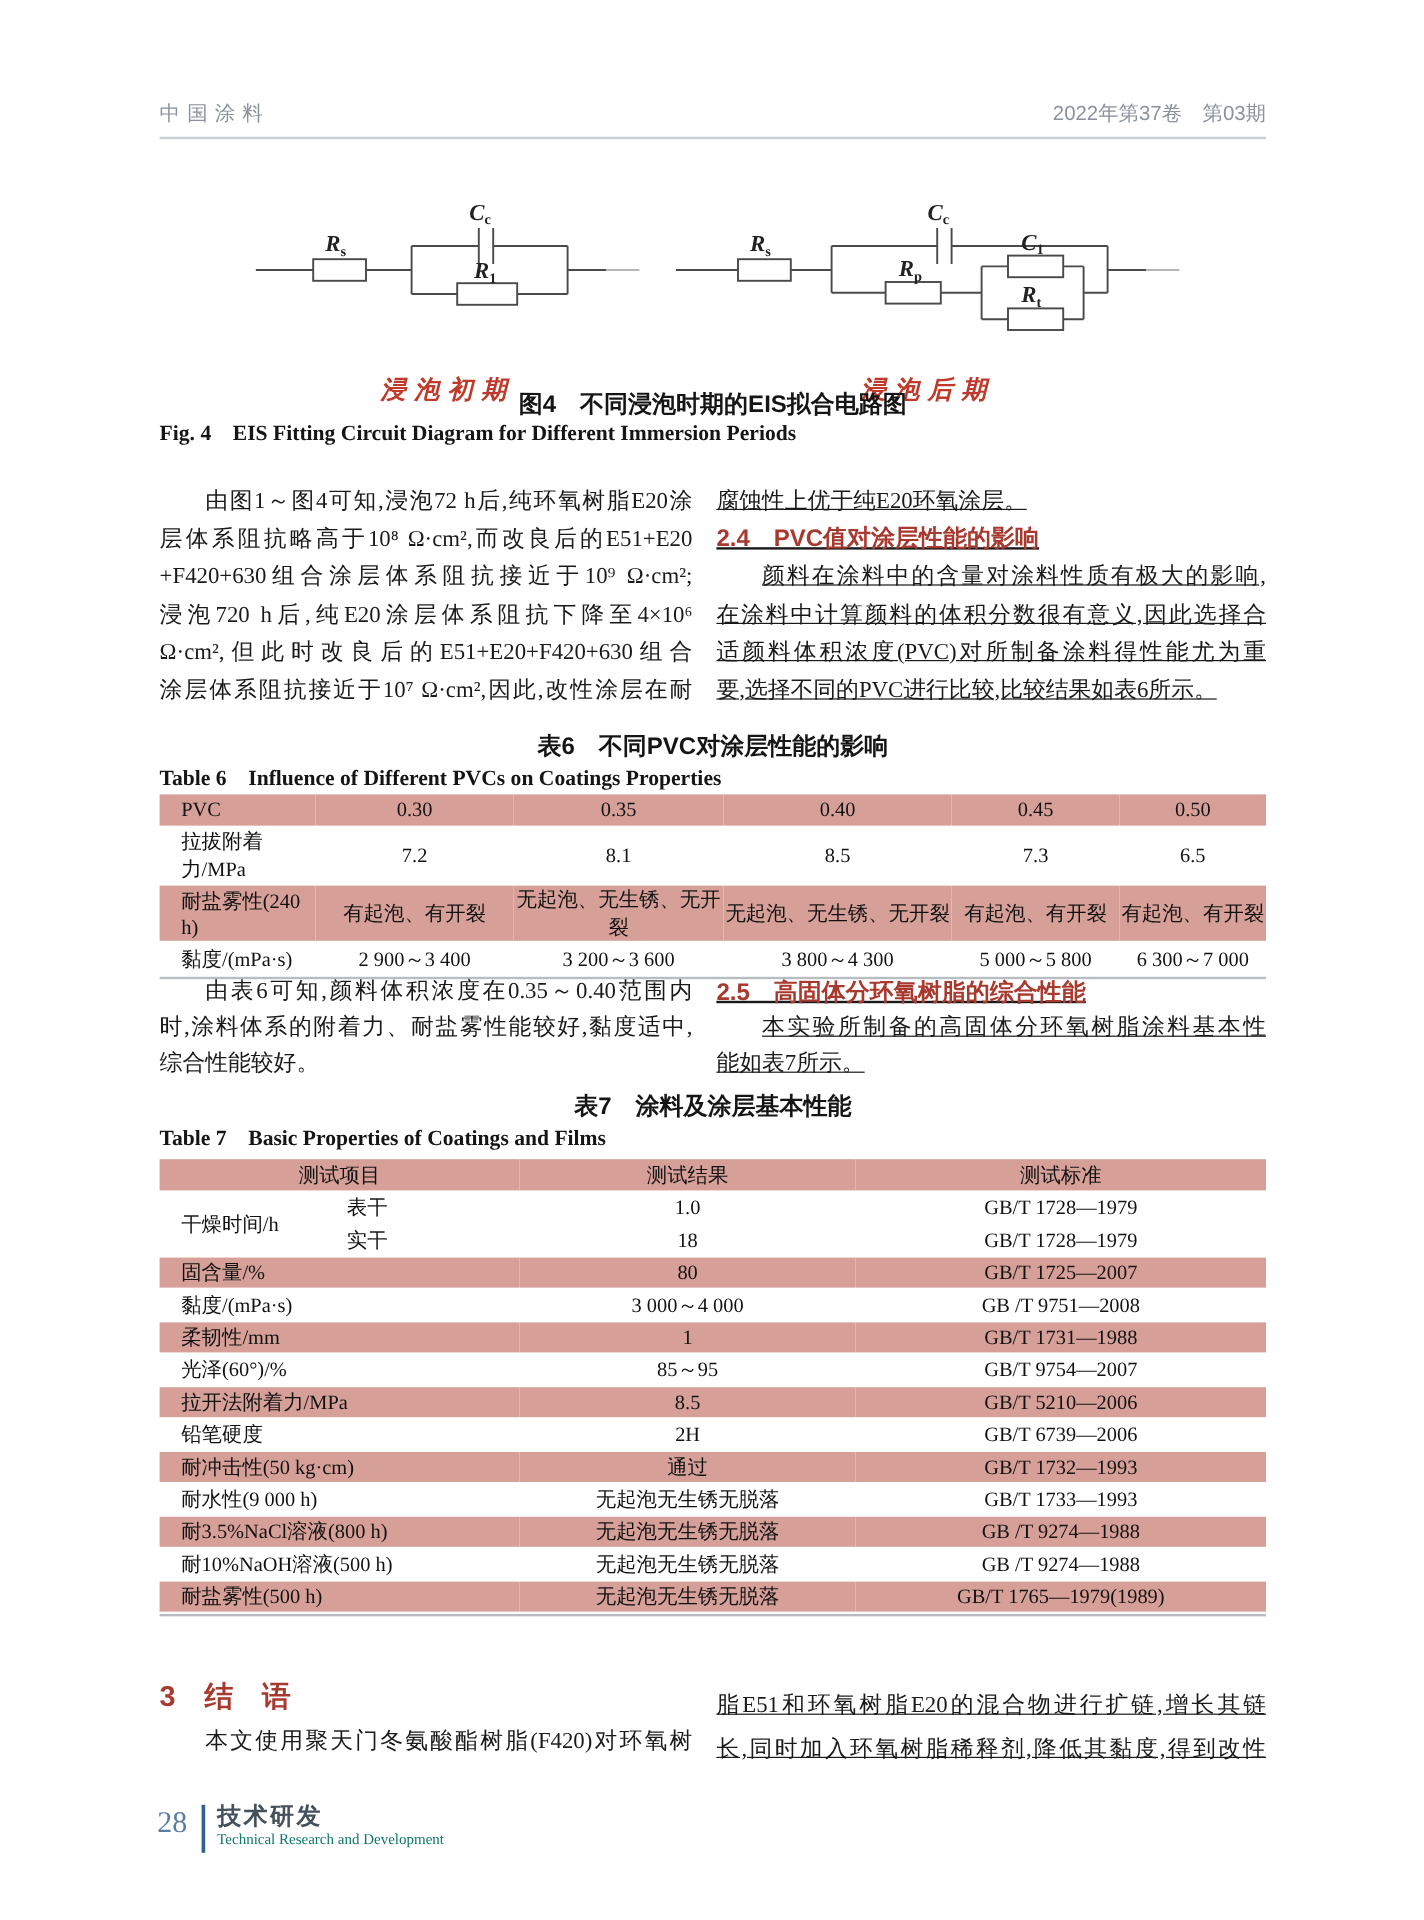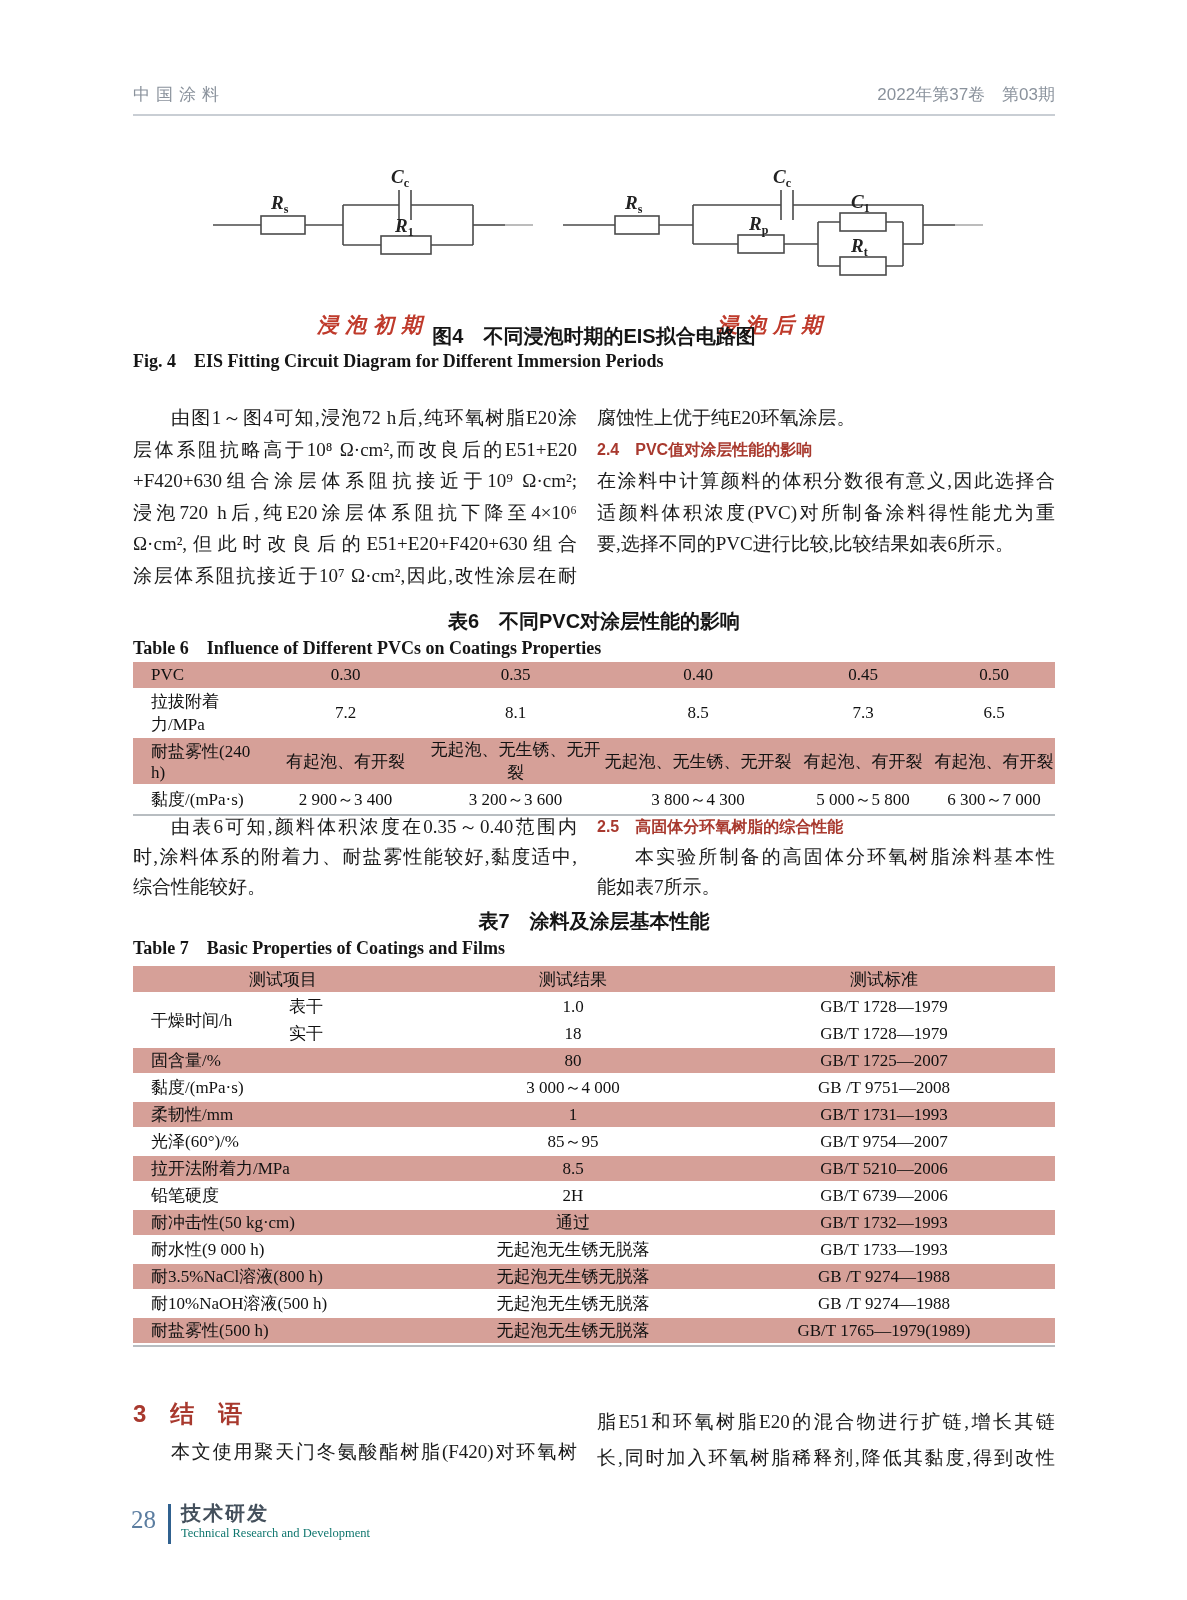--- a/index.html
+++ b/index.html
@@ -21,25 +21,25 @@
   .cirf{stroke:#9f9f9f;stroke-width:1.4;fill:none;}
   .box{stroke:#4a4a4a;stroke-width:1.6;fill:#ffffff;}
   .figlab{font-style:italic;font-weight:bold;font-size:21px;color:#bf3a2b;letter-spacing:7px;text-align:center;margin-top:24px;}
   .capzh{width:922px;left:133px;text-align:center;font-family:"Liberation Sans","DejaVu Sans",sans-serif;
          font-weight:bold;font-size:20px;color:#151515;}
   .capen{width:922px;left:133px;text-align:left;font-weight:bold;font-size:18px;color:#151515;}
 
   
   .ln{line-height:31.5px;font-size:19px;white-space:nowrap;}
   .colL{left:133px;width:444px;}
-  .colR{left:597px;width:458px;}
+  .colR{left:597px;width:458px;text-decoration:underline;}
   .j{text-align:justify;text-align-last:justify;white-space:normal;}
   .ind{text-indent:2em;}
   .h-red{font-family:"Liberation Sans","DejaVu Sans",sans-serif;font-weight:bold;color:#a8392e;
-         font-size:16px;line-height:31.5px;}
+         font-size:20px;line-height:31.5px;}
 
   
   table{border-collapse:separate;border-spacing:0 2px;table-layout:fixed;width:922px;
         font-size:17px;color:#111;}
   td,th{height:26px;text-align:center;vertical-align:middle;font-weight:normal;padding:0;
         overflow:hidden;}
   tr.pink td,tr.pink th{background:#d6a098;}
   .tl{text-align:left;padding-left:18px;}
   .sub{text-align:left;padding-left:26px;}
   .tblwrap{border-bottom:2px solid #b8bdc1;}
@@ -121,20 +121,21 @@
     <div class="ln j ind">由图1～图4可知,浸泡72 h后,纯环氧树脂E20涂</div>
     <div class="ln j">层体系阻抗略高于10⁸ Ω·cm²,而改良后的E51+E20</div>
     <div class="ln j">+F420+630组合涂层体系阻抗接近于10⁹ Ω·cm²;</div>
     <div class="ln j">浸泡720 h后,纯E20涂层体系阻抗下降至4×10⁶</div>
     <div class="ln j">Ω·cm²,但此时改良后的E51+E20+F420+630组合</div>
     <div class="ln j">涂层体系阻抗接近于10⁷ Ω·cm²,因此,改性涂层在耐</div>
   </div>
   <div class="abs colR" style="top:402px;">
     <div class="ln">腐蚀性上优于纯E20环氧涂层。</div>
     <div class="h-red">2.4　PVC值对涂层性能的影响</div>
+    <div class="ln j ind">颜料在涂料中的含量对涂料性质有极大的影响,</div>
     <div class="ln j">在涂料中计算颜料的体积分数很有意义,因此选择合</div>
     <div class="ln j">适颜料体积浓度(PVC)对所制备涂料得性能尤为重</div>
     <div class="ln">要,选择不同的PVC进行比较,比较结果如表6所示。</div>
   </div>
 
   <div class="abs capzh" style="top:608px;">表6　不同PVC对涂层性能的影响</div>
   <div class="abs capen" style="top:636px;">Table 6　Influence of Different PVCs on Coatings Properties</div>
 
   <div class="abs tblwrap" style="left:133px;top:660px;width:922px;">
     <table>
@@ -228,21 +229,21 @@
         <td>GB/T 1725—2007</td>
       </tr>
       <tr>
         <td colspan="2" class="tl">黏度/(mPa·s)</td>
         <td>3 000～4 000</td>
         <td>GB /T 9751—2008</td>
       </tr>
       <tr class="pink">
         <td colspan="2" class="tl">柔韧性/mm</td>
         <td>1</td>
-        <td>GB/T 1731—1993</td>
+        <td>GB/T 1731—1988</td>
       </tr>
       <tr>
         <td colspan="2" class="tl">光泽(60°)/%</td>
         <td>85～95</td>
         <td>GB/T 9754—2007</td>
       </tr>
       <tr class="pink">
         <td colspan="2" class="tl">拉开法附着力/MPa</td>
         <td>8.5</td>
         <td>GB/T 5210—2006</td>

